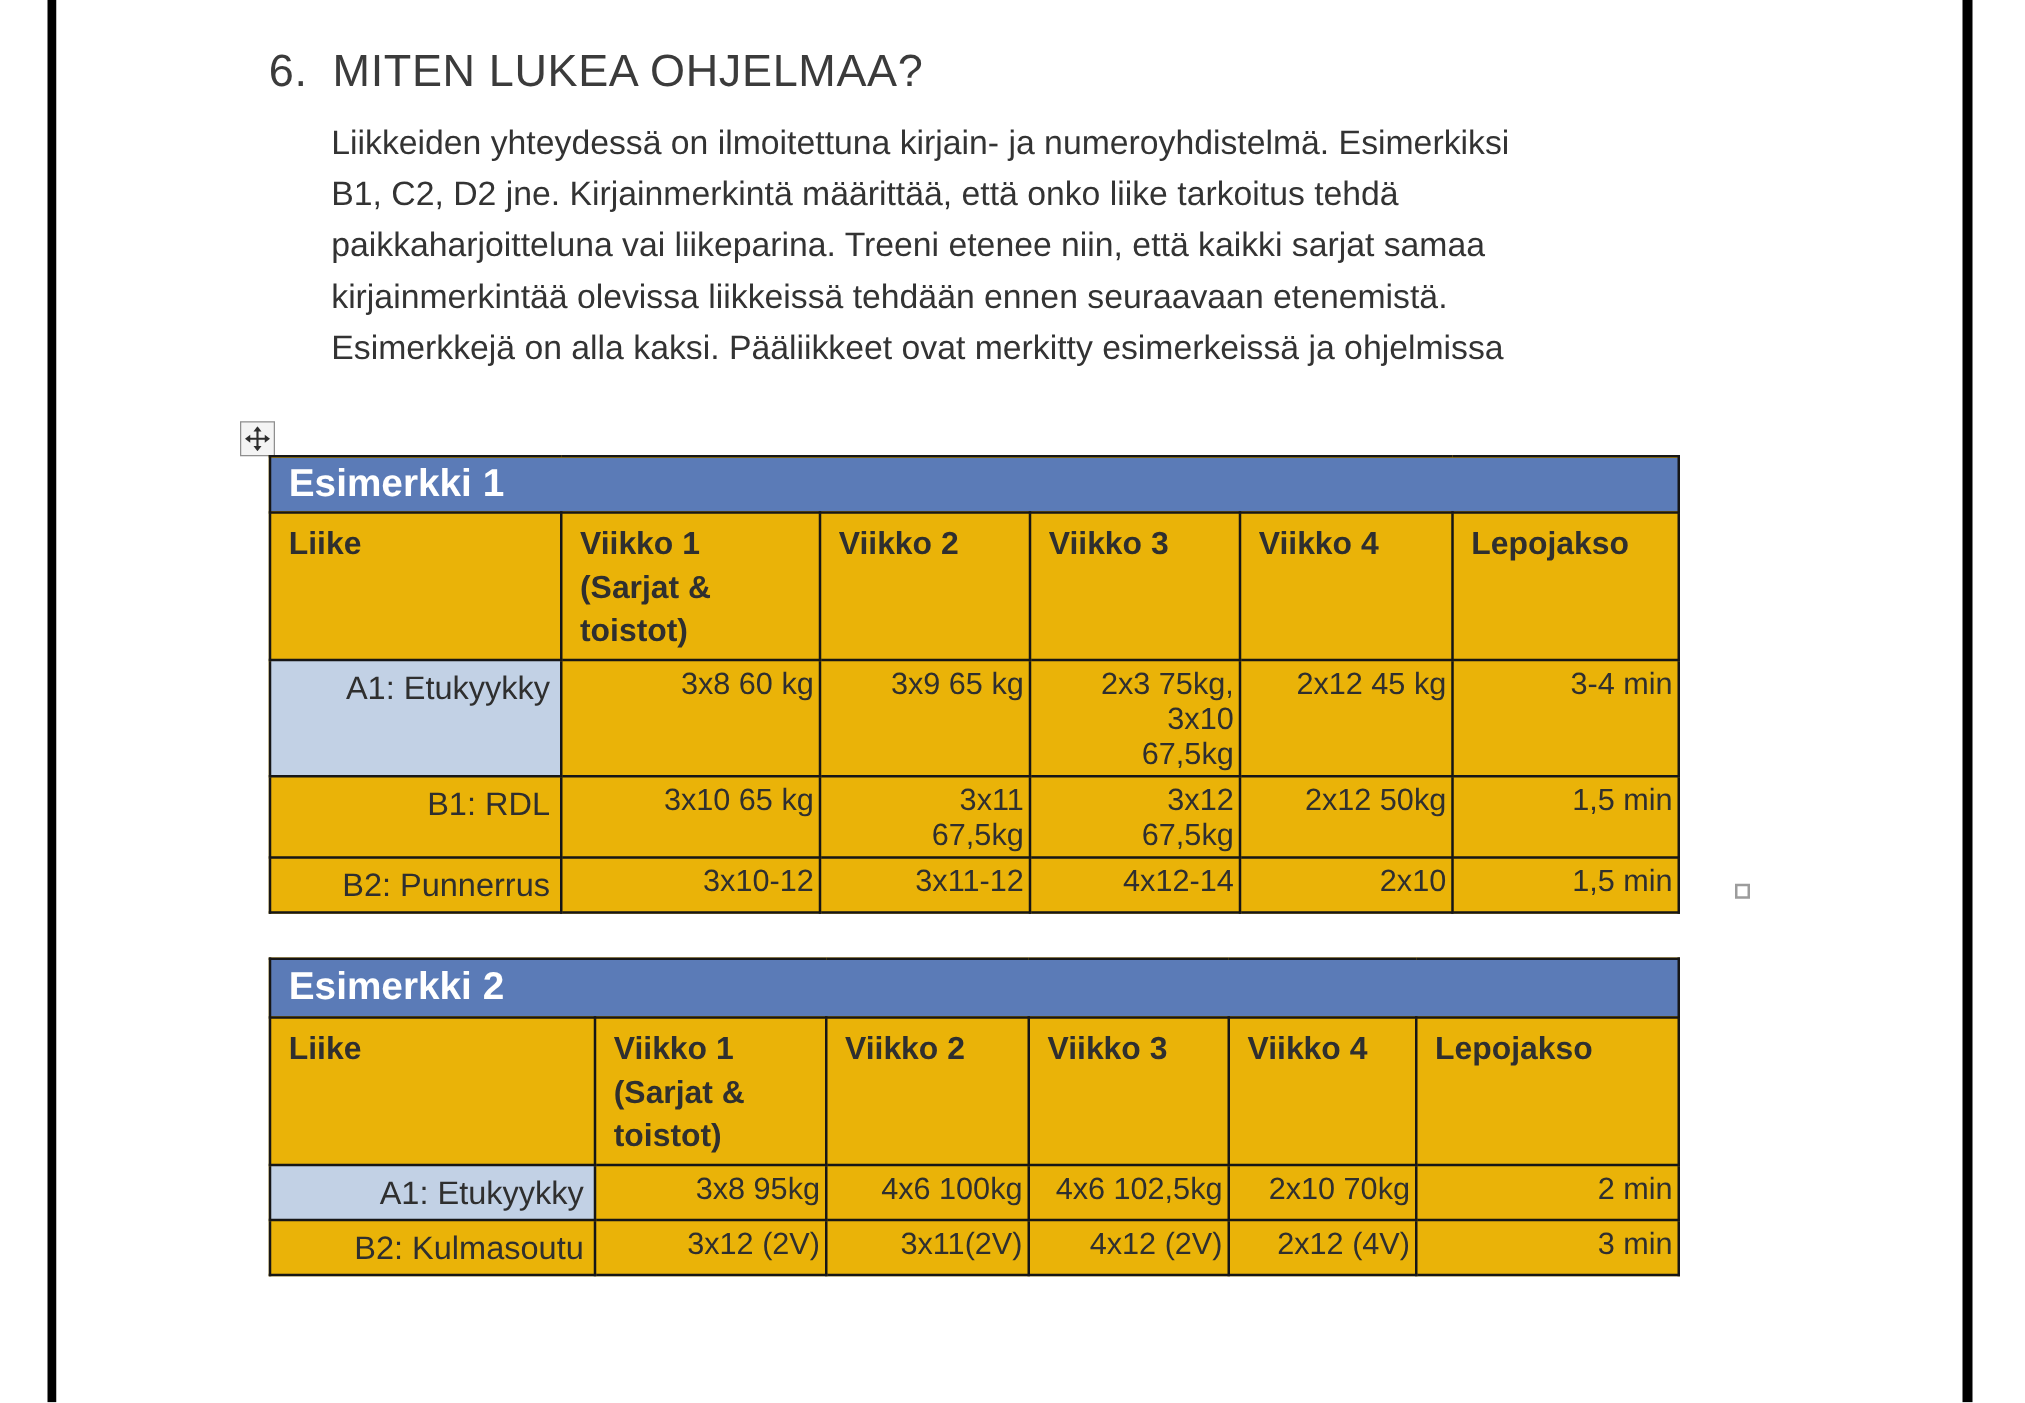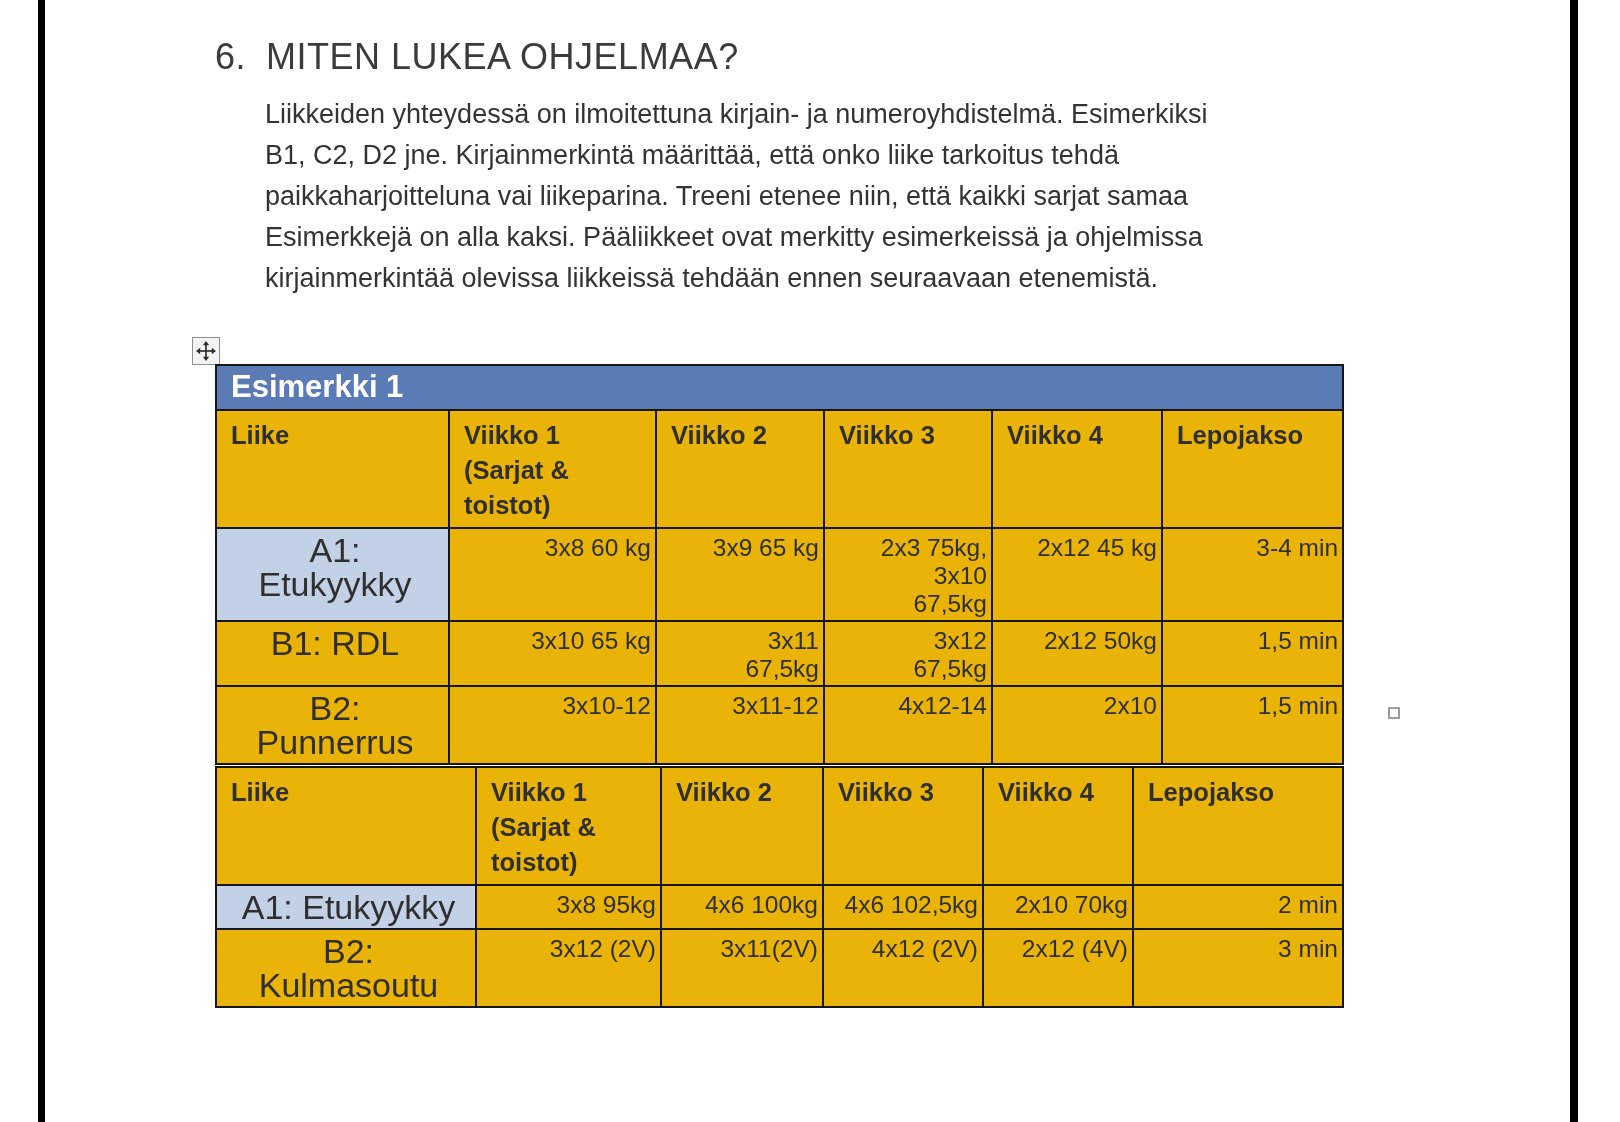--- a/index.html
+++ b/index.html
@@ -31,43 +31,43 @@
 
   table.ex { position:absolute; border-collapse:collapse; table-layout:fixed;
              width:1127px; background:#eab308; }
   table.t1 { left:215px; top:364px; }
   table.t2 { left:215px; top:766px; }
   table.ex td, table.ex th { border:2px solid #161616; vertical-align:top; overflow:hidden; }
   td.ttl { background:var(--blue,#5b7bb7); color:#ffffff; font-weight:bold; font-size:31px;
            padding:2px 8px 4px 14px; line-height:1.2; border-bottom-width:3px; }
   th.h   { font-size:25.5px; font-weight:bold; text-align:left; padding:7px 8px 4px 14px;
            line-height:35px; white-space:pre-line; border-bottom-width:3px; }
-  td.mv  { font-size:34px; text-align:center; padding:4px 8px 4px 13px; line-height:34px;
+  td.mv  { font-size:26px; text-align:right; padding:4px 8px 4px 13px; line-height:34px;
            white-space:pre-line; }
   td.mv.hl { background:var(--hl,#c2d1e5); }
   td.val { font-size:24.5px; text-align:right; padding:5px 4px 2px 4px; line-height:28px;
            white-space:pre-line; }
 </style>
 </head>
 <body>
 
 <div class="screen">
   <div class="edge left"></div>
   <div class="edge right"></div>
 
   <div class="heading">
     <span class="hnum">6.</span><span>MITEN LUKEA OHJELMAA?</span>
   </div>
 
   <div class="para">
     <div class="pline">Liikkeiden yhteydessä on ilmoitettuna kirjain- ja numeroyhdistelmä. Esimerkiksi</div>
     <div class="pline">B1, C2, D2 jne. Kirjainmerkintä määrittää, että onko liike tarkoitus tehdä</div>
     <div class="pline">paikkaharjoitteluna vai liikeparina. Treeni etenee niin, että kaikki sarjat samaa</div>
+    <div class="pline">kirjainmerkintää olevissa liikkeissä tehdään ennen seuraavaan etenemistä.</div>
     <div class="pline">Esimerkkejä on alla kaksi. Pääliikkeet ovat merkitty esimerkeissä ja ohjelmissa</div>
-    <div class="pline">kirjainmerkintää olevissa liikkeissä tehdään ennen seuraavaan etenemistä.</div>
   </div>
 
   <div class="move-handle">
     <svg width="20" height="20" viewBox="0 0 20 20">
       <line x1="10" y1="3" x2="10" y2="17" stroke="#2e2e2e" stroke-width="1.7"></line>
       <line x1="3" y1="10" x2="17" y2="10" stroke="#2e2e2e" stroke-width="1.7"></line>
       <polygon points="10,0 6.8,4.2 13.2,4.2" fill="#2e2e2e"></polygon>
       <polygon points="10,20 6.8,15.8 13.2,15.8" fill="#2e2e2e"></polygon>
       <polygon points="0,10 4.2,6.8 4.2,13.2" fill="#2e2e2e"></polygon>
       <polygon points="20,10 15.8,6.8 15.8,13.2" fill="#2e2e2e"></polygon>
@@ -133,20 +133,23 @@
   <table class="ex t2">
     <colgroup>
       <col style="width:260px">
         <col style="width:185px">
         <col style="width:162px">
       <col style="width:160px">
         <col style="width:150px">
         <col style="width:210px">
     </colgroup>
     <tbody>
+        <tr style="height:47px">
+      <td class="ttl" colspan="6">Esimerkki 2</td>
+    </tr>
     <tr style="height:112px">
       <th class="h">Liike</th>
       <th class="h">Viikko 1
 (Sarjat &amp;
 toistot)</th>
       <th class="h">Viikko 2</th>
       <th class="h">Viikko 3</th>
       <th class="h">Viikko 4</th>
       <th class="h">Lepojakso</th>
     </tr>

